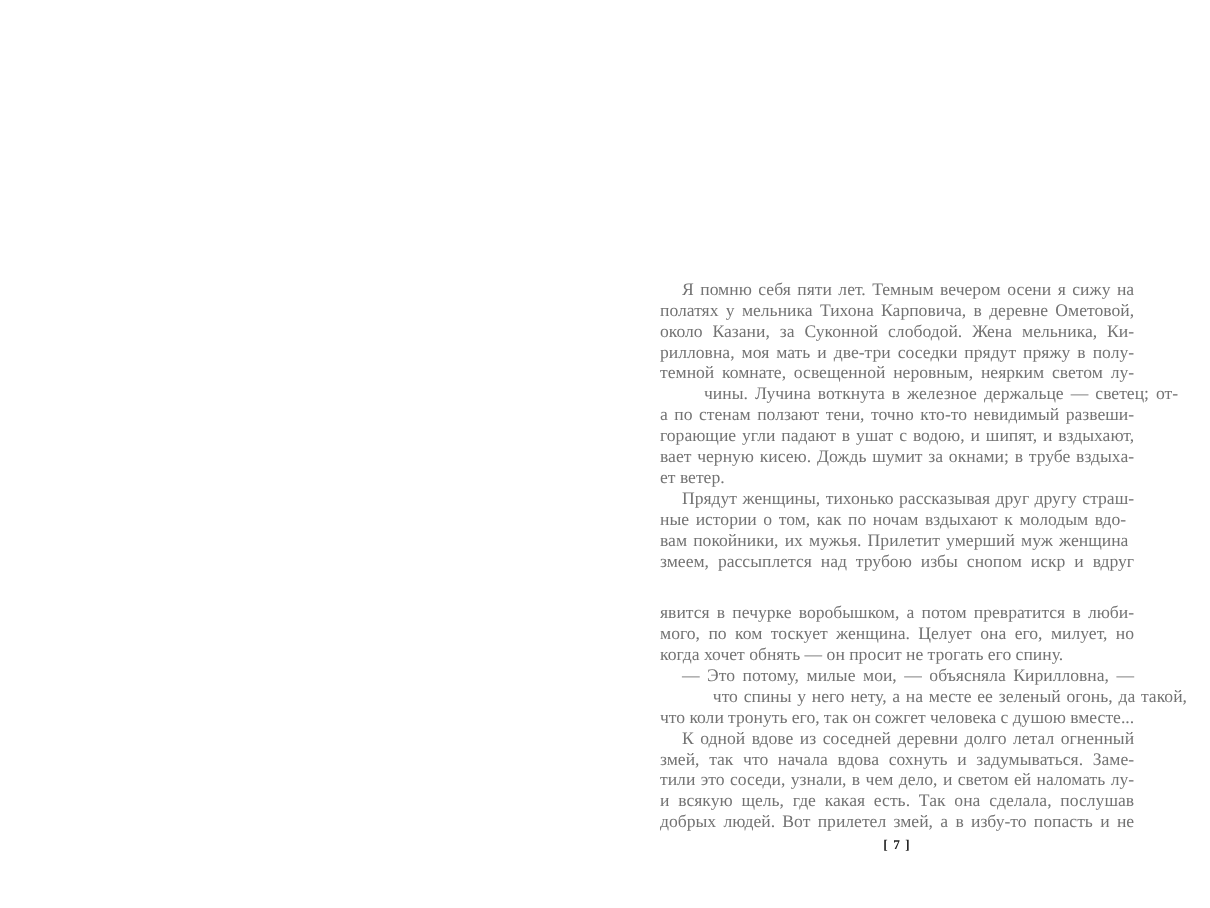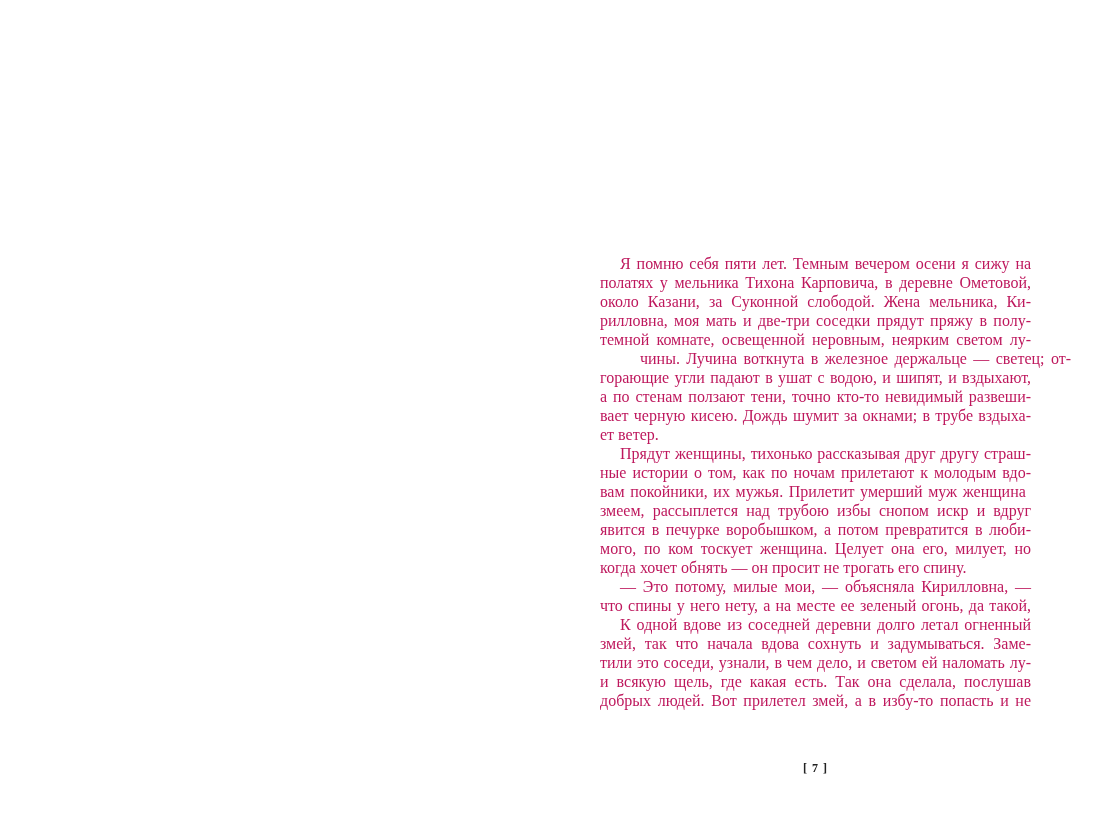--- a/index.html
+++ b/index.html
@@ -66,45 +66,46 @@
     letter-spacing: 1px;
     color: #222222;
   }
 </style>
 </head>
 <body style="background: rgb(255, 255, 255);">
 
 <div class="spread">
   <div class="page-left"></div>
   <div class="page-right">
-    <div class="text-block" style="color: #be185d;">
+    <div class="text-block" style="color: #737373;">
         <div class="paragraph">
           <div class="line indent" style="word-spacing: 1.9px;"><span>Я помню себя пяти лет. Темным вечером осени я сижу на</span></div>
           <div class="line" style="word-spacing: 2.64px;"><span>полатях у мельника Тихона Карповича, в деревне Ометовой,</span></div>
           <div class="line" style="word-spacing: 5.03px;"><span>около Казани, за Суконной слободой. Жена мельника, Ки-</span></div>
           <div class="line" style="word-spacing: 2.37px; text-align: right;"><span>рилловна, моя мать и две-три соседки прядут пряжу в полу-</span></div>
           <div class="line" style="word-spacing: 3.11px;"><span>темной комнате, освещенной неровным, неярким светом лу-</span></div>
           <div class="line" style="word-spacing: 2.4px; margin-left: 40px;"><span>чины. Лучина воткнута в железное держальце — светец; от-</span></div>
+          <div class="line" style="word-spacing: 1.89px;"><span>а по стенам ползают тени, точно кто-то невидимый развеши-</span></div>
           <div class="line" style="word-spacing: 1.35px;"><span>горающие угли падают в ушат с водою, и шипят, и вздыхают,</span></div>
-          <div class="line" style="word-spacing: 1.89px;"><span>а по стенам ползают тени, точно кто-то невидимый развеши-</span></div>
           <div class="line" style="word-spacing: 1.25px;"><span>вает черную кисею. Дождь шумит за окнами; в трубе вздыха-</span></div>
           <div class="line"><span>ет ветер.</span></div>
         </div>
         <div class="paragraph">
           <div class="line indent" style="word-spacing: 0.94px;"><span>Прядут женщины, тихонько рассказывая друг другу страш-</span></div>
-          <div class="line" style="word-spacing: 1.99px;"><span>ные истории о том, как по ночам прилетают к молодым вдо-</span></div>
+          <div class="line" style="word-spacing: 1.99px;"><span>ные истории о том, как по ночам вздыхают к молодым вдо-</span></div>
           <div class="line" style="word-spacing: 1.61px;"><span>вам покойники, их мужья. Прилетит умерший муж женщина</span></div>
           <div class="line" style="word-spacing: 4.12px;"><span>змеем, рассыплется над трубою избы снопом искр и вдруг</span></div>
-          <div class="line" style="word-spacing: 2.55px;"><span>явится в печурке воробышком, а потом превратится в люби-</span></div>
+          <div class="line" style="word-spacing: 2.55px; margin-top: 28px;"><span>явится в печурке воробышком, а потом превратится в люби-</span></div>
           <div class="line" style="word-spacing: 3.69px;"><span>мого, по ком тоскует женщина. Целует она его, милует, но</span></div>
           <div class="line"><span>когда хочет обнять — он просит не трогать его спину.</span></div>
         </div>
         <div class="paragraph">
           <div class="line indent" style="word-spacing: 2.83px;"><span>— Это потому, милые мои, — объясняла Кирилловна, —</span></div>
-          <div class="line" style="word-spacing: 1.23px;"><span>что спины у него нету, а на месте ее зеленый огонь, да такой,</span></div>
+          <div class="line" style="word-spacing: 1.23px; margin-left: 48px;"><span>что спины у него нету, а на месте ее зеленый огонь, да такой,</span></div>
+          <div class="line" style="word-spacing: -0.12px;"><span>что коли тронуть его, так он сожгет человека с душою вместе...</span></div>
         </div>
         <div class="paragraph">
           <div class="line indent" style="word-spacing: 1.93px;"><span>К одной вдове из соседней деревни долго летал огненный</span></div>
           <div class="line" style="word-spacing: 4.79px; font-family: Liberation Serif, serif;"><span>змей, так что начала вдова сохнуть и задумываться. Заме-</span></div>
           <div class="line" style="word-spacing: 0.9px;"><span>тили это соседи, узнали, в чем дело, и светом ей наломать лу-</span></div>
           <div class="line" style="word-spacing: 4.02px;"><span>и всякую щель, где какая есть. Так она сделала, послушав</span></div>
           <div class="line" style="word-spacing: 2.64px;"><span>добрых людей. Вот прилетел змей, а в избу-то попасть и не</span></div>
         </div>
       </div>
     <div class="folio">[ 7 ]</div>

